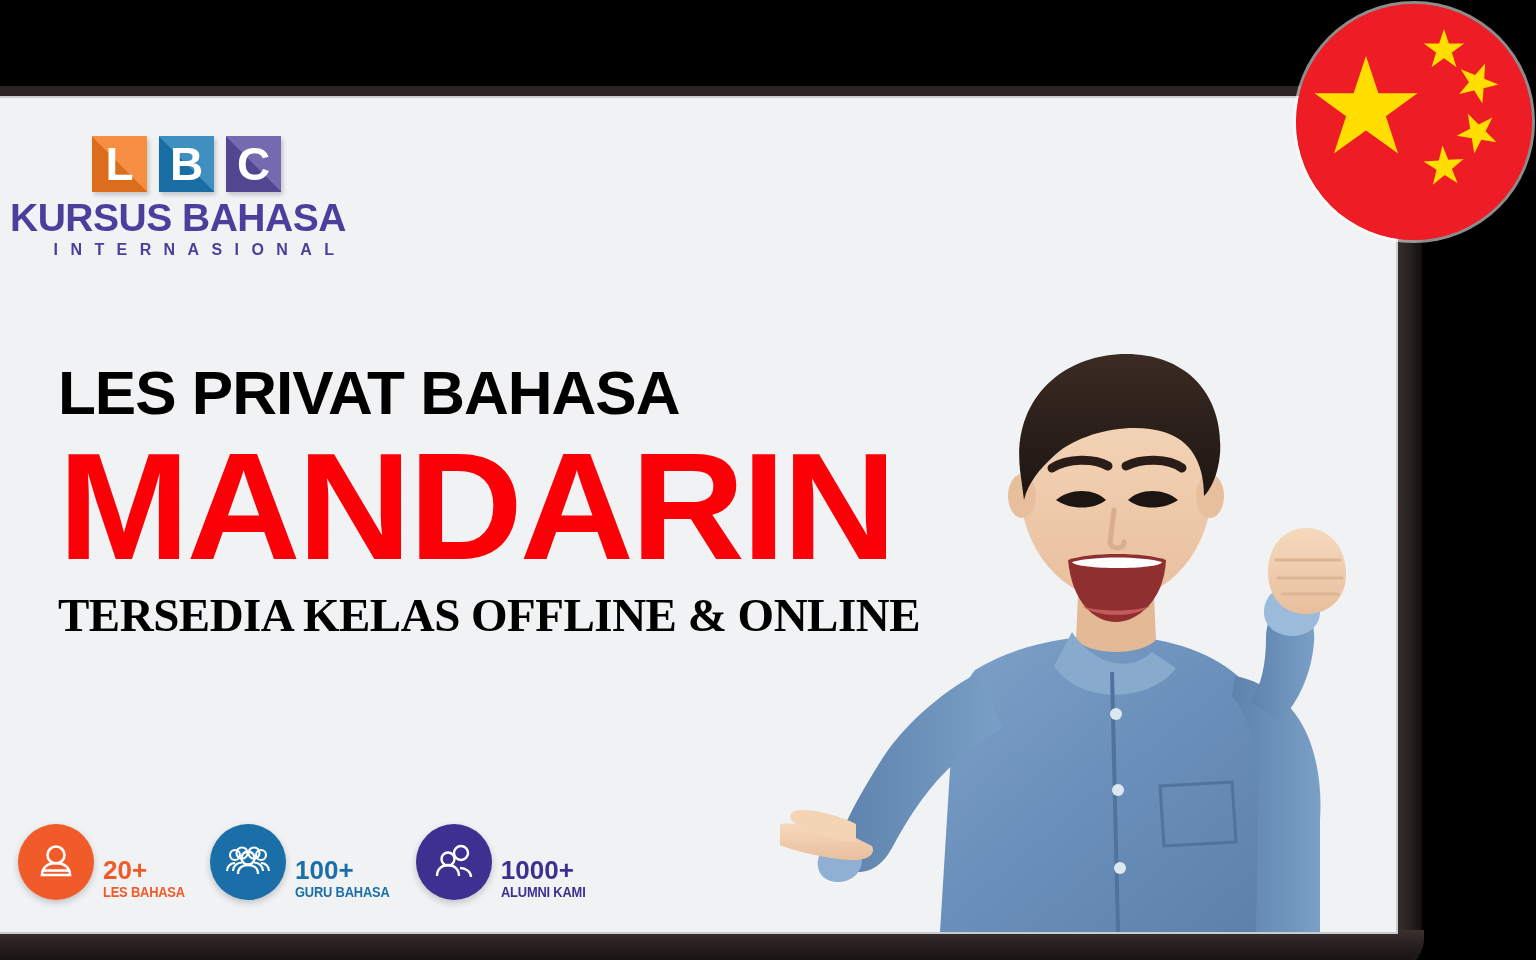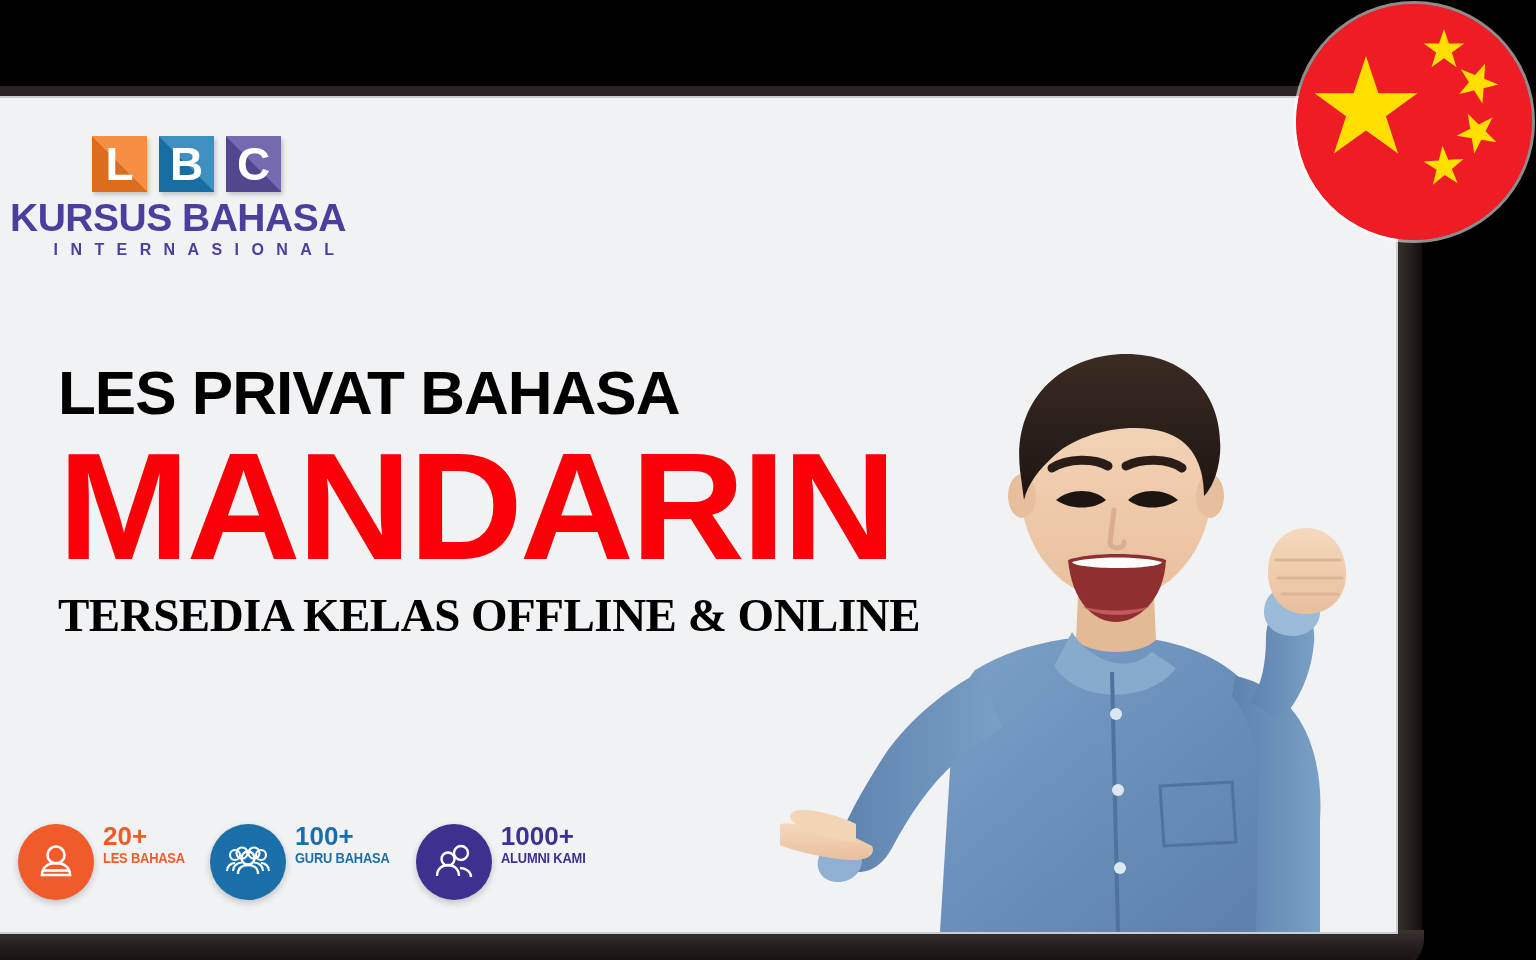--- a/index.html
+++ b/index.html
@@ -83,21 +83,21 @@
   .h-sub{
     color:#000; font-weight:bold; font-size:47px; line-height:1;
     letter-spacing:-0.5px; margin-top:10px; white-space:nowrap;font-family:Liberation Serif, serif;
   }
 
   
   .stats{
     position:absolute; left:38px; top:726px;
     display:flex; align-items:center;
   }
-  .stat{ display:flex; align-items:flex-start; margin-right:18px; }
+  .stat{ display:flex; align-items:flex-end; margin-right:18px; }
   .stat-circle{
     width:76px; height:76px; border-radius:50%;
     display:flex; align-items:center; justify-content:center;
     box-shadow:0 3px 7px rgba(0,0,0,.20), 0 0 0 4px #f0f2f4;
     flex:0 0 auto;
   }
   .stat-text{ margin-left:9px; }
   .stat-num{
     font-weight:bold; font-size:26px; line-height:.95;
     letter-spacing:0px; white-space:nowrap;

